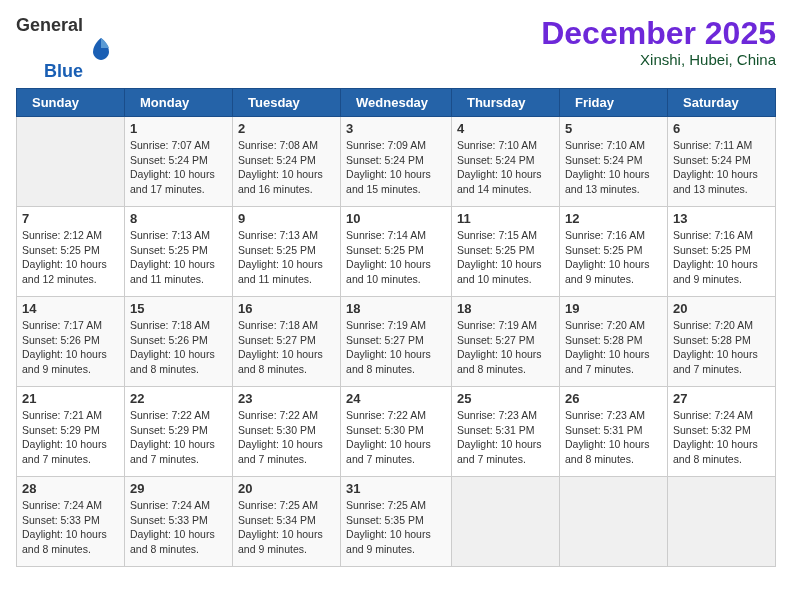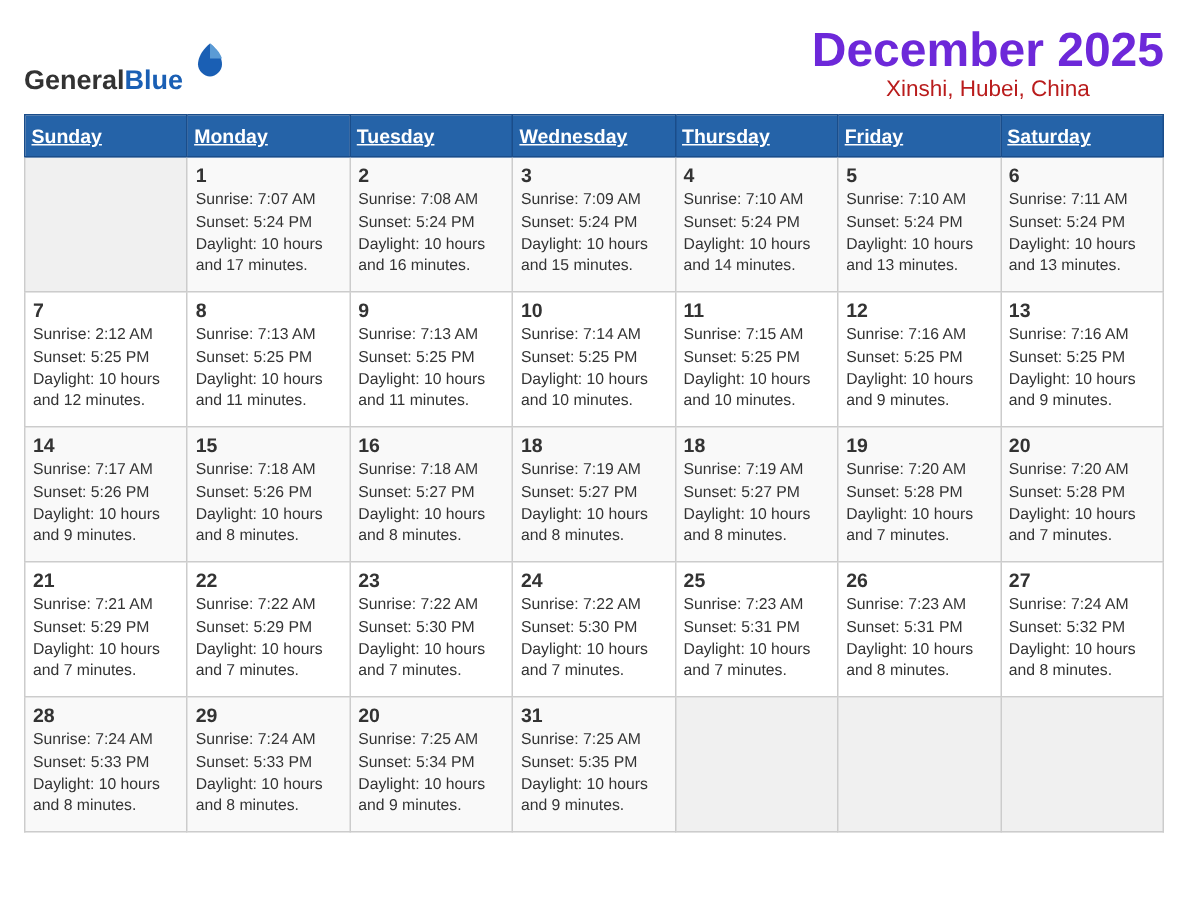--- a/index.html
+++ b/index.html
@@ -43,39 +43,37 @@
       text-align: right;
     }
     .month-title {
       font-size: 32px;
       font-weight: bold;
       color: #6d28d9;
       line-height: 1.1;
     }
     .location-title {
       font-size: 15px;
-      color: #b91c1c;
-      text-align: center;
+      color: #14532d;
     }
     table {
       width: 100%;
       border-collapse: collapse;
       font-size: 11px;
     }
     thead tr {
       background-color: #2563a8;
       color: #fff;
     }
     thead th {
-      padding: 6px 4px;
+      padding: 6px 15px;
       text-align: left;
       font-size: 13px;
       font-weight: 600;
       border: 1px solid #1a4d8a;
-      text-decoration: underline;
     }
     tbody tr {
       vertical-align: top;
     }
     tbody td {
       border: 1px solid #ccc;
       padding: 4px 5px;
       min-width: 100px;
       height: 90px;
       vertical-align: top;
@@ -98,21 +96,21 @@
     }
     .empty-cell {
       background: #f0f0f0 !important;
     }
   </style>
 </head>
 <body>
 
 <div class="header">
   <div class="logo">
-    <div style="display:flex;align-items:flex-end;">
+    <div style="display:flex;flex-direction:column;align-items:flex-end;">
       <span class="logo-text-general">General</span>
       <span class="logo-text-blue">Blue</span>
     </div>
     <svg class="logo-icon" viewBox="0 0 28 28" xmlns="http://www.w3.org/2000/svg">
       <path d="M14 4 C14 4 22 10 22 18 C22 22 18 26 14 26 C10 26 6 22 6 18 C6 10 14 4 14 4Z" fill="#1a5fb4"></path>
       <path d="M14 4 C14 4 20 8 22 14 L14 14Z" fill="#5b9bd5"></path>
     </svg>
   </div>
   <div class="title-block">
     <div class="month-title">December 2025</div>

